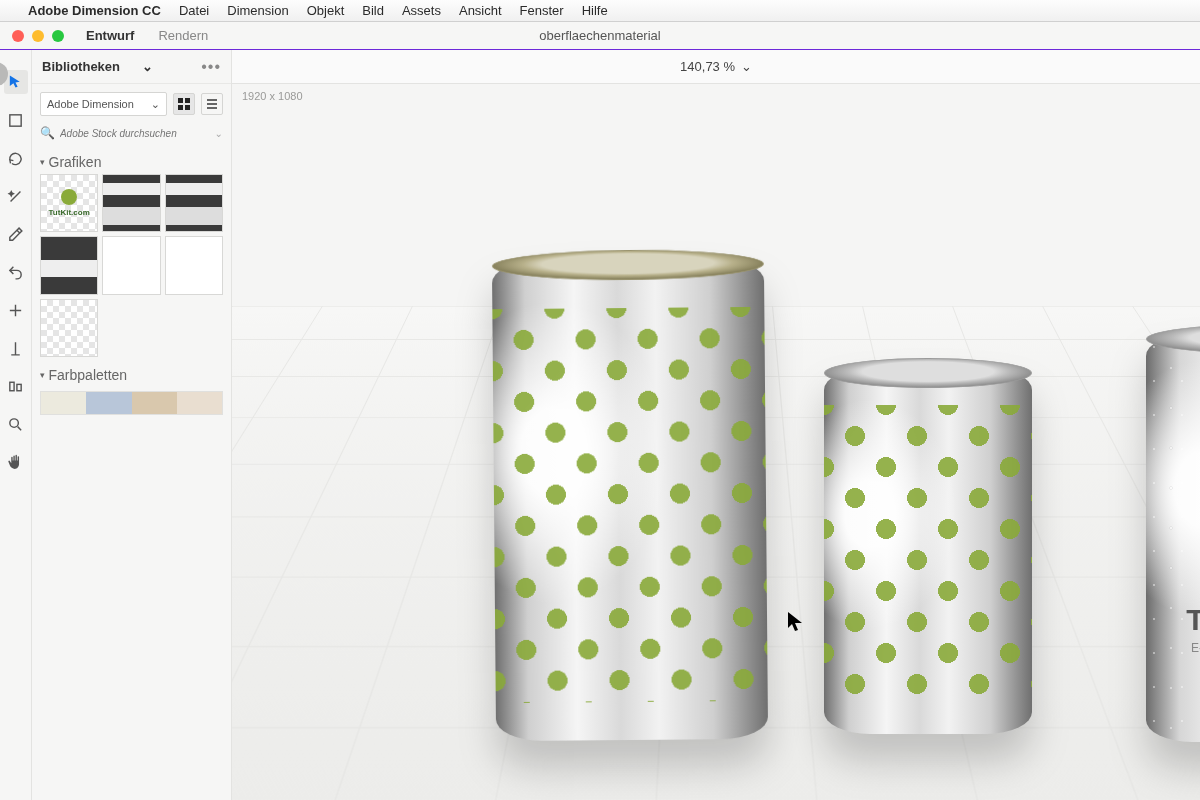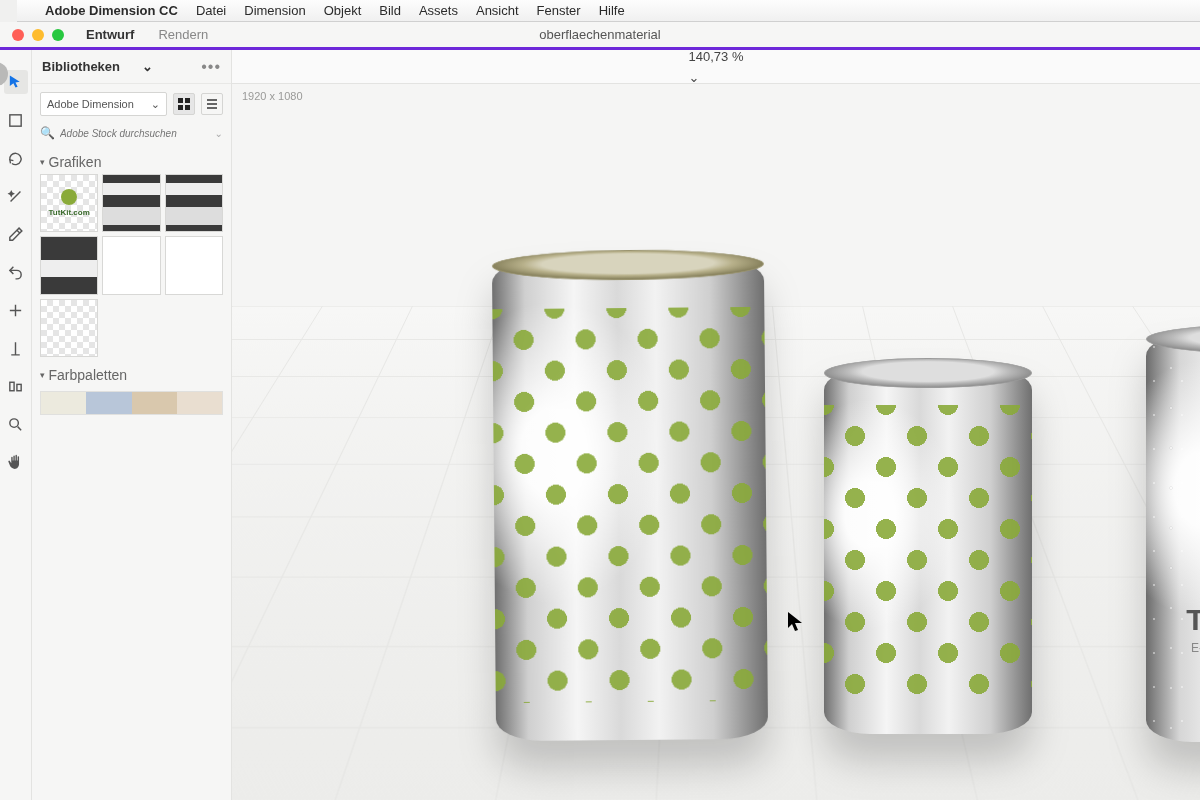--- a/index.html
+++ b/index.html
@@ -1,24 +1,24 @@
 <!DOCTYPE html>
 <html><head>
 <meta charset="utf-8">
 <style>
 * { margin: 0; padding: 0; box-sizing: border-box; font-family: -apple-system, "Segoe UI", Helvetica, Arial, sans-serif; }
 html, body { width: 1200px; height: 800px; overflow: hidden; background: #f0f0ef; }
 
 
-.mac-menubar { height: 22px; background: linear-gradient(#fdfdfd,#f0f0f0); border-bottom:1px solid #d0d0d0; display:flex; align-items:center; padding:0 10px; font-size:13px; color:#2b2b2b; gap:18px;margin-left:17px; }
+.mac-menubar { height: 22px; background: linear-gradient(#fdfdfd,#f0f0f0); border-bottom:1px solid #d0d0d0; display:flex; align-items:center; padding:0 10px; font-size:13px; color:#2b2b2b; gap:18px; }
 .mac-menubar .apple { font-size:14px; }
 .mac-menubar .appname { font-weight:700; }
 
 
-.switchbar { height:28px; background:#f6f6f5; border-bottom:3px solid #6d28d9; display:flex; align-items:center; position:relative; }
+.switchbar { height:28px; background:#f6f6f5; border-bottom:1px solid #6d28d9; display:flex; align-items:center; position:relative; }
 .traffic { display:flex; gap:8px; padding-left:12px; }
 .traffic span { width:12px; height:12px; border-radius:6px; display:inline-block; }
 .tl-close{background:#ff5f57;} .tl-min{background:#febc2e;} .tl-max{background:#28c840;}
 .switch-tabs { position:absolute; left:86px; display:flex; gap:24px; font-size:13px; color:#888; }
 .switch-tabs .active { font-weight:600; color:#333; }
 .switch-title { position:absolute; left:50%; transform:translateX(-50%); font-size:13px; color:#555; }
 
 
 .app { display:flex; height:calc(100% - 50px); }
 .toolstrip { width:32px; background:#f6f6f5; border-right:1px solid #e3e3e1; display:flex; flex-direction:column; align-items:center; padding-top:6px; gap:14px; }
@@ -51,21 +51,21 @@
 .thumb .lbl .dot { width:16px; height:16px; border-radius:8px; background:#8aaa3a; margin-bottom:3px; }
 .thumb.dark { background:#3a3a3a; }
 .thumb.dark .strip { position:absolute; top:8px; left:0; right:0; height:12px; background:#eee; }
 .thumb.dark .strip2 { position:absolute; bottom:6px; left:0; right:0; height:18px; background:#ddd; }
 .swatches { display:flex; height:24px; margin:4px 8px; border:1px solid #e0e0de; }
 .swatches span { flex:1; }
 
 
 .canvas-wrap { flex:1; position:relative; background:#fafafa; }
 .zoombar { height:34px; border-bottom:1px solid #e3e3e1; display:flex; align-items:center; justify-content:center; }
-.zoomval { display:flex; gap:6px; font-size:13px; color:#444;flex-direction:column; }
+.zoomval { display:flex; gap:6px; font-size:13px; color:#444; }
 .addbtn { position:absolute; left:-16px; top:6px; width:24px; height:24px; background:#b9b9b8; border-radius:12px; display:flex; align-items:center; justify-content:center; color:#fff; font-size:16px; font-weight:700; }
 .canvas { position:absolute; inset:34px 0 0 0; background:
   linear-gradient(#f5f5f4,#f5f5f4); overflow:hidden; }
 .floor { position:absolute; left:0; right:0; top:31%; bottom:0;
   background:
    repeating-linear-gradient(to right, #e7e7e5 0 1px, transparent 1px 90px),
    repeating-linear-gradient(to bottom, #e7e7e5 0 1px, transparent 1px 55px),
    linear-gradient(#f7f7f6,#ececea);
   transform:perspective(900px) rotateX(55deg); transform-origin:top center; }
 .dims { position:absolute; left:10px; top:6px; font-size:11px; color:#9a9a98; }

